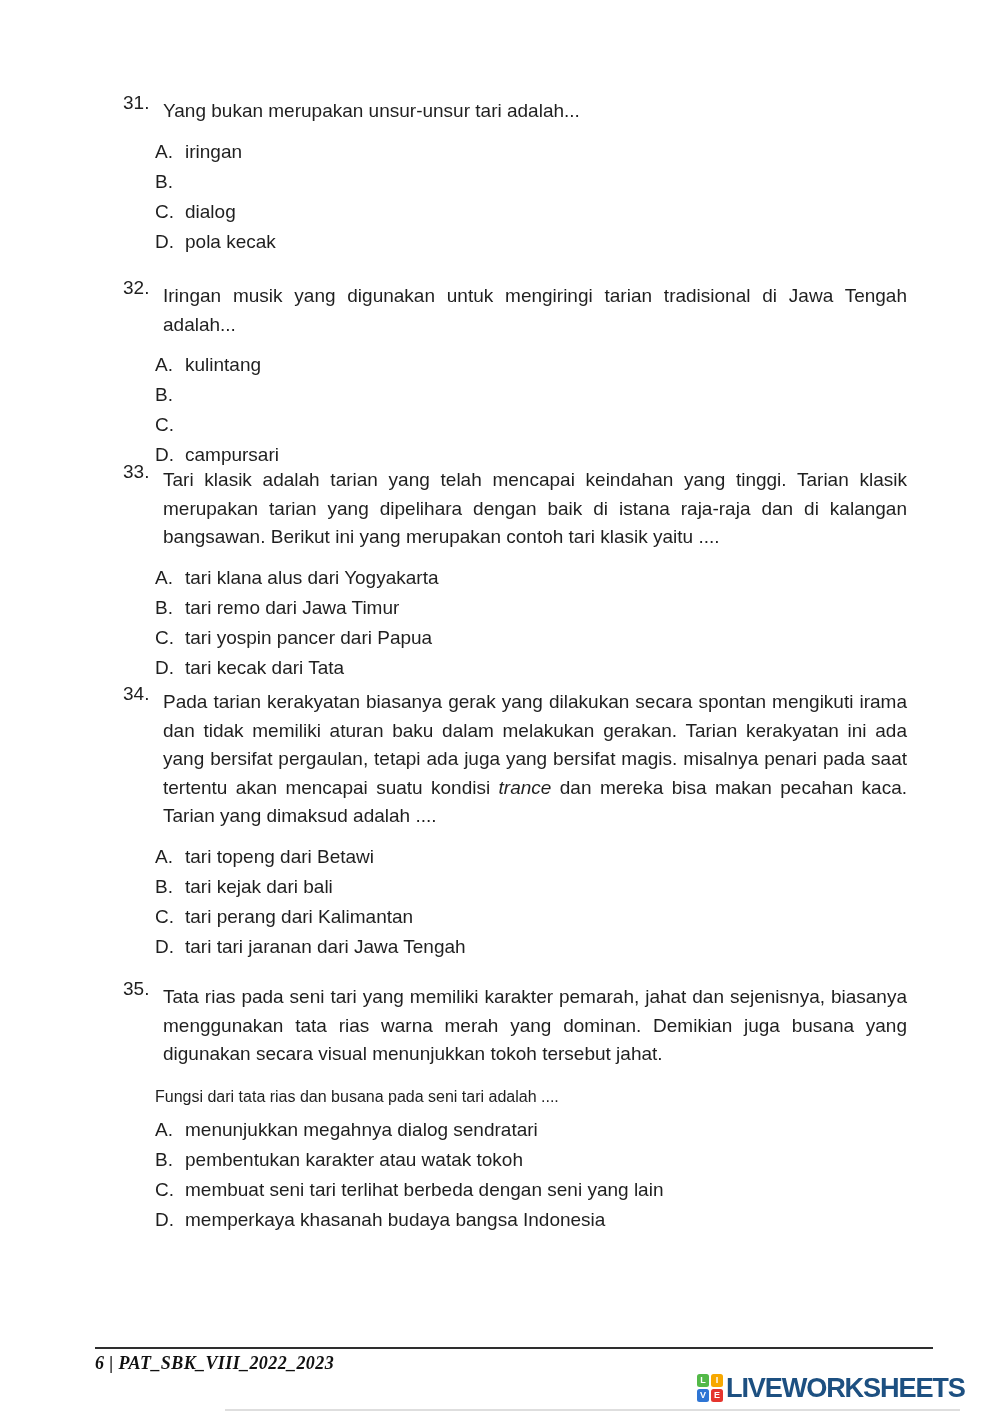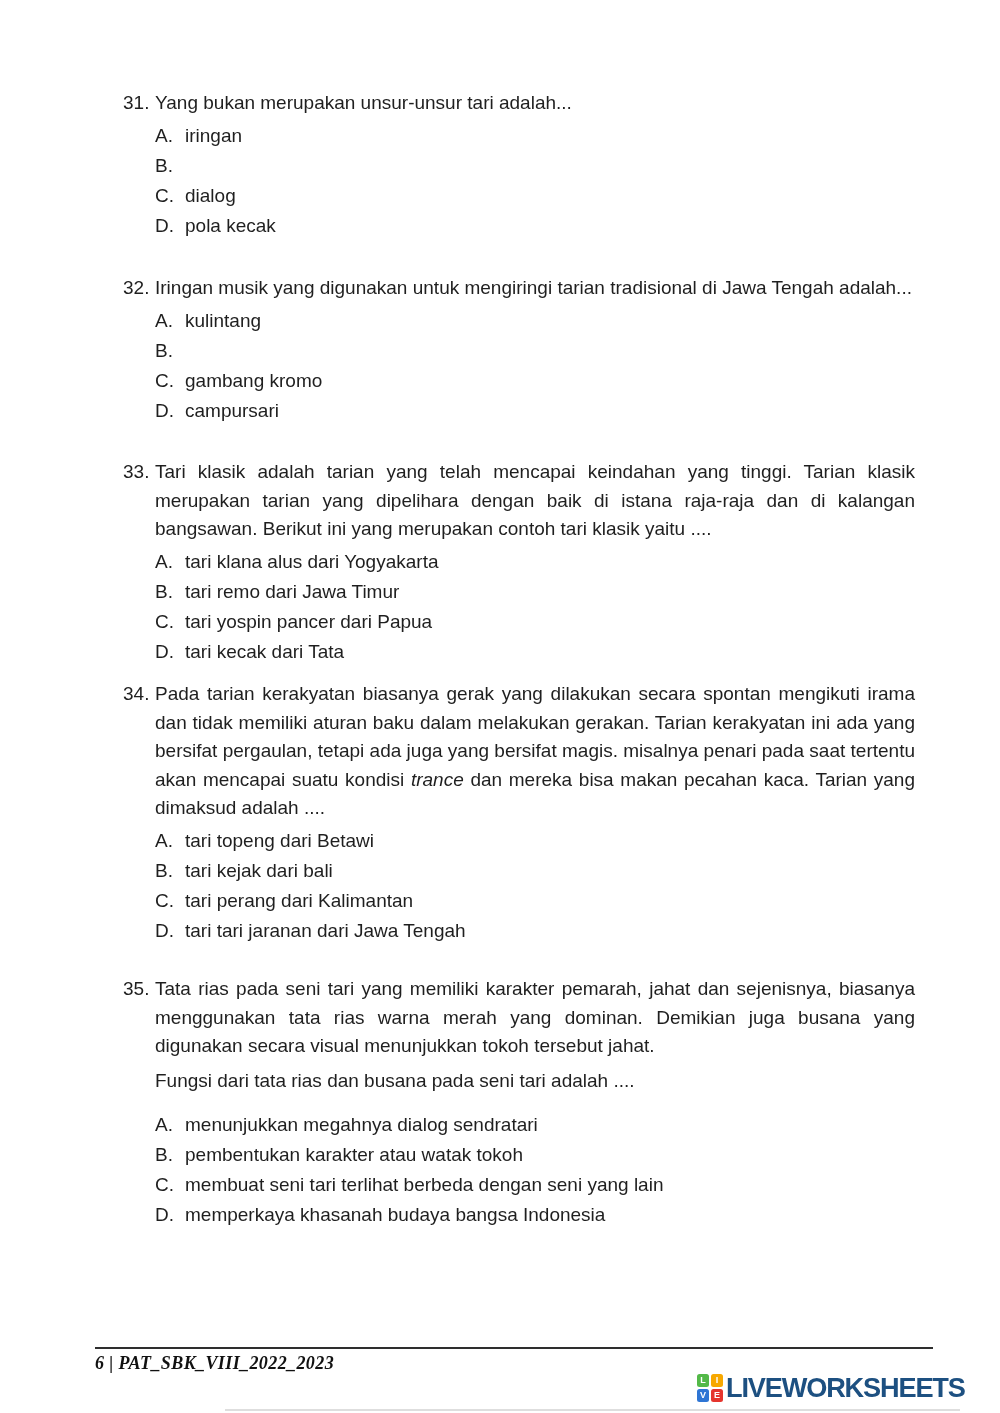--- a/index.html
+++ b/index.html
@@ -15,27 +15,27 @@
     position:absolute;
     left:123px;
     width:792px;
   }
   .qrow { display:flex; align-items:flex-start; }
   .qnum {
     width:32px; flex:none;
     font-size:19px; line-height:28.5px;
   }
   .stem {
-    margin:0; flex:1;
+    margin:8px; flex:1;
     font-size:19px; line-height:28.5px;
     text-align:justify;
   }
   .stem2 {
-    margin:6px 0 15px 32px;
-    font-size:19px; line-height:28.5px;
+    margin:6px 0 4px 32px;
+    font-size:16px; line-height:28.5px;
   }
   .options {
     list-style:none;
     margin:3px 0 0 0;
     padding:0 0 0 32px;
   }
   .option {
     display:flex; align-items:center;
     height:30px;
     font-size:19px;
@@ -130,21 +130,20 @@
   <ol class="options">
     <li class="option">
       <span class="letter">A.</span>
       <span class="otext">kulintang</span>
     </li>
     <li class="option">
       <span class="letter">B.</span>
     </li>
     <li class="option">
       <span class="letter">C.</span>
-      <span class="otext">gambang kromo</span>
     </li>
     <li class="option">
       <span class="letter">D.</span>
       <span class="otext">campursari</span>
     </li>
   </ol>
 </section>
 
 <section class="question" style="top:458px">
   <div class="qrow">

